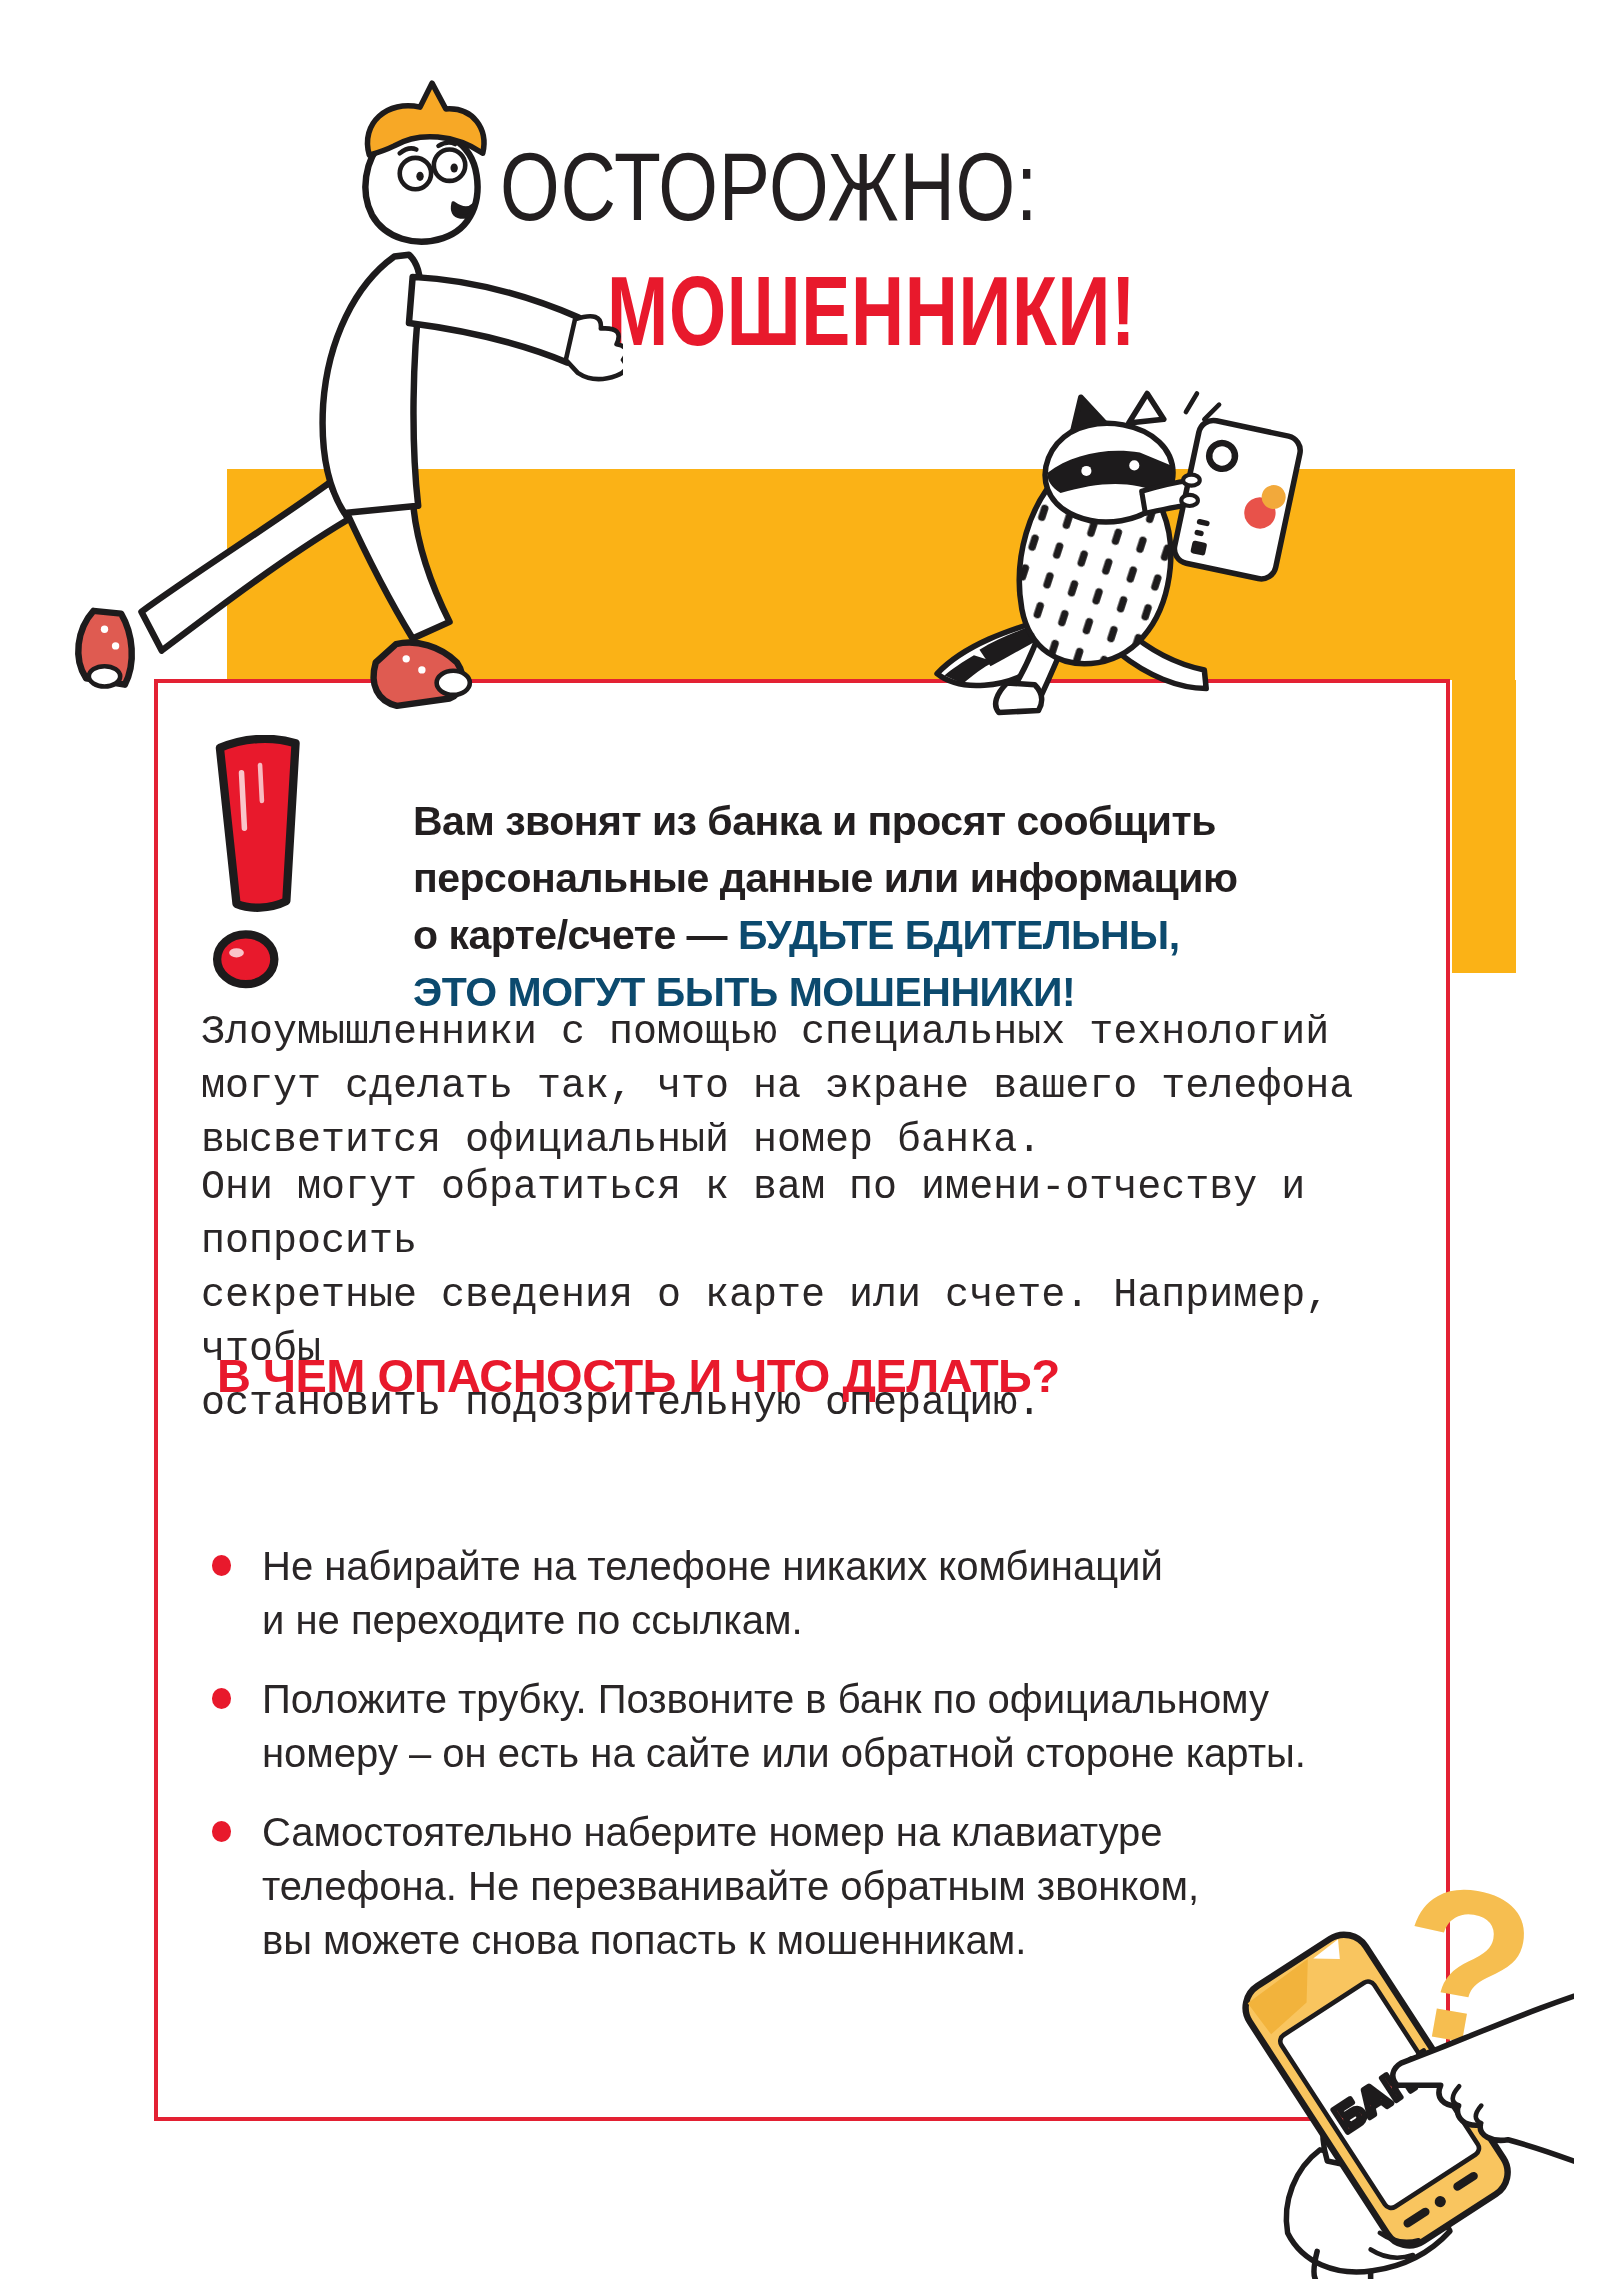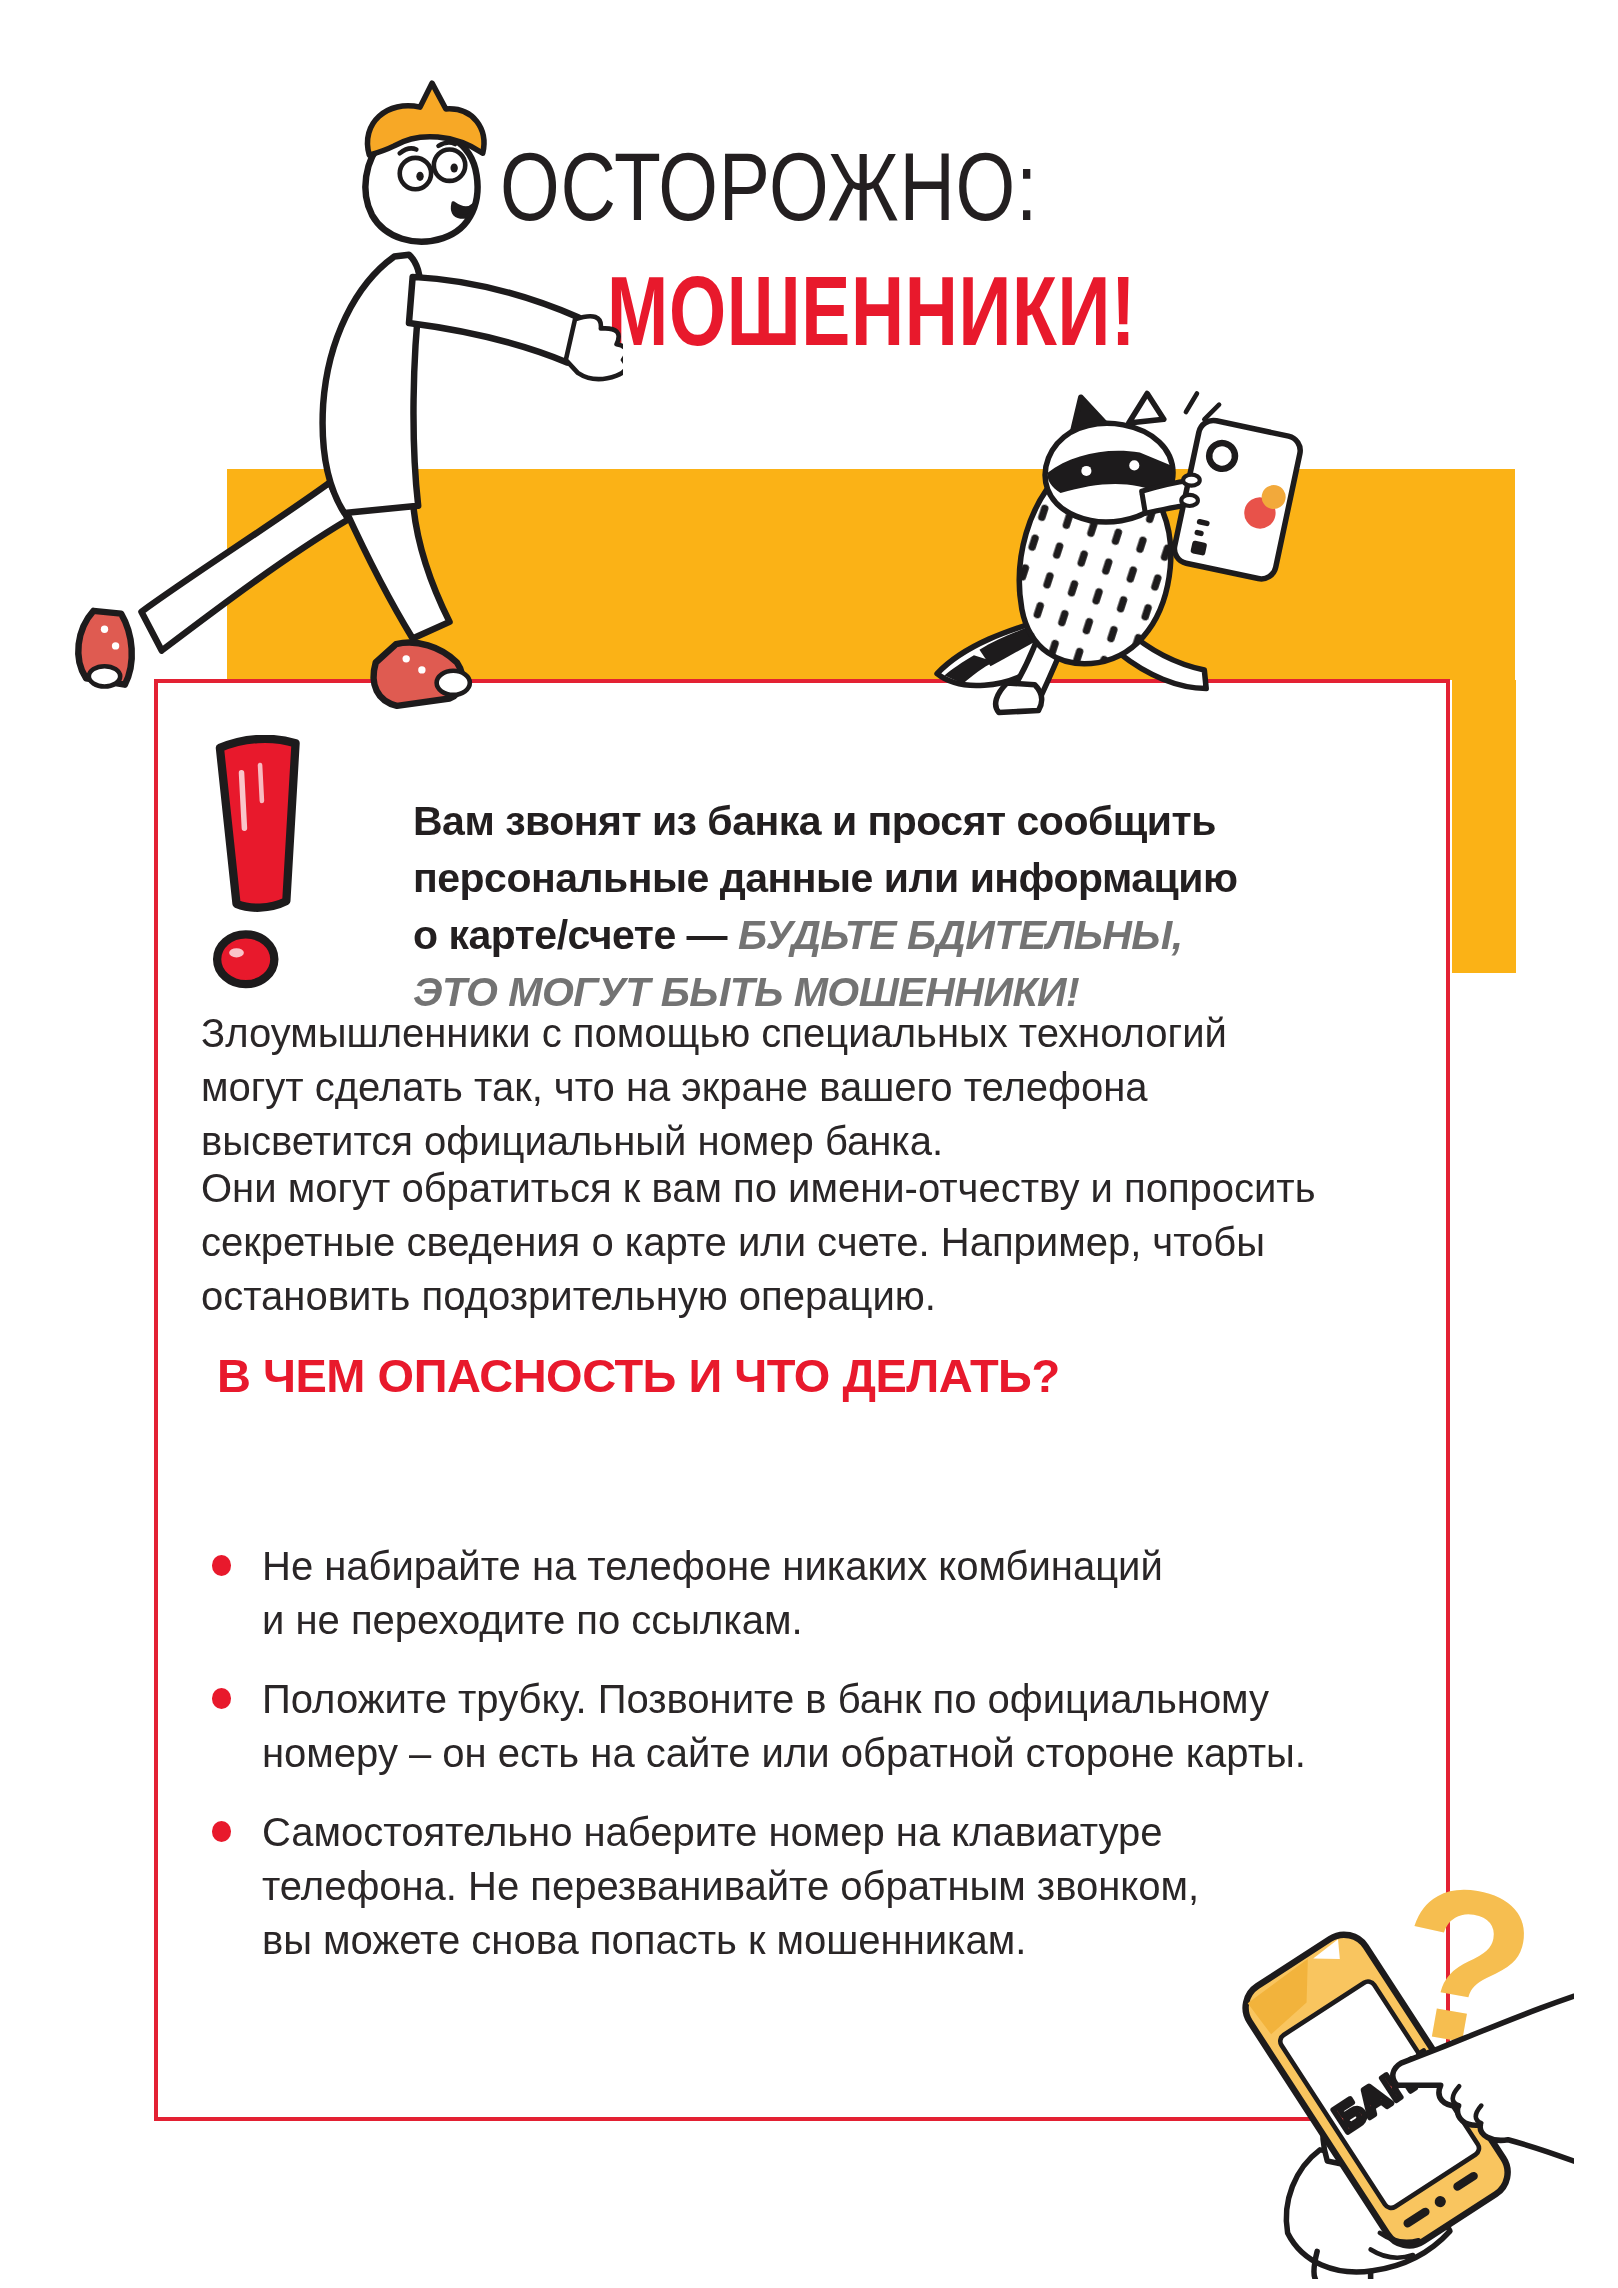--- a/index.html
+++ b/index.html
@@ -14,22 +14,22 @@
     position:absolute;left:500px;top:137px;margin:0;font-size:96px;line-height:100px;font-weight:500;
     color:#231F20;letter-spacing:0.9px;transform:scaleX(.80);transform-origin:0 0;white-space:nowrap;z-index:2;
   }
   .title-red{
     position:absolute;left:607px;top:260px;margin:0;font-size:98px;line-height:102px;font-weight:700;
     color:#E8192C;letter-spacing:0.9px;transform:scaleX(.75);transform-origin:0 0;white-space:nowrap;z-index:2;
   }
   .illu{position:absolute;z-index:4;}
   .textlayer{position:absolute;z-index:5;white-space:pre-line;}
   .intro{left:413px;top:736px;width:904px;font-size:41px;line-height:57px;font-weight:800;letter-spacing:-0.5px;}
-  .intro .red-part{color:#737373;font-style:italic;}
-  .body-p{margin:0;font-size:40px;line-height:54px;font-weight:400;color:#2A2627;}
+  .intro .red-part{color:#0c4a6e;}
+  .body-p{margin:0;font-size:40px;line-height:54px;font-weight:400;color:#2A2627;font-family:Liberation Mono, monospace;}
   .p1{left:201px;top:1006px;width:1227px;}
   .p2{left:201px;top:1161px;width:1227px;}
   .danger-heading{left:201px;top:1334px;margin:16px;font-size:47px;line-height:52px;font-weight:700;color:#E8192C;letter-spacing:-0.5px;}
   .lead{left:201px;top:1414px;width:1108px;font-size:41px;line-height:57px;font-weight:800;letter-spacing:-0.5px;}
   .bullets{left:201px;top:1523px;width:1237px;margin:0;padding:0;list-style:none;}
   .bullets li{
     position:relative;margin:0 0 9.2px 0;padding:0 0 0 61px;font-size:40px;line-height:54px;
     font-weight:400;color:#2A2627;white-space:pre-line;
   }
   .bullets li::before{

